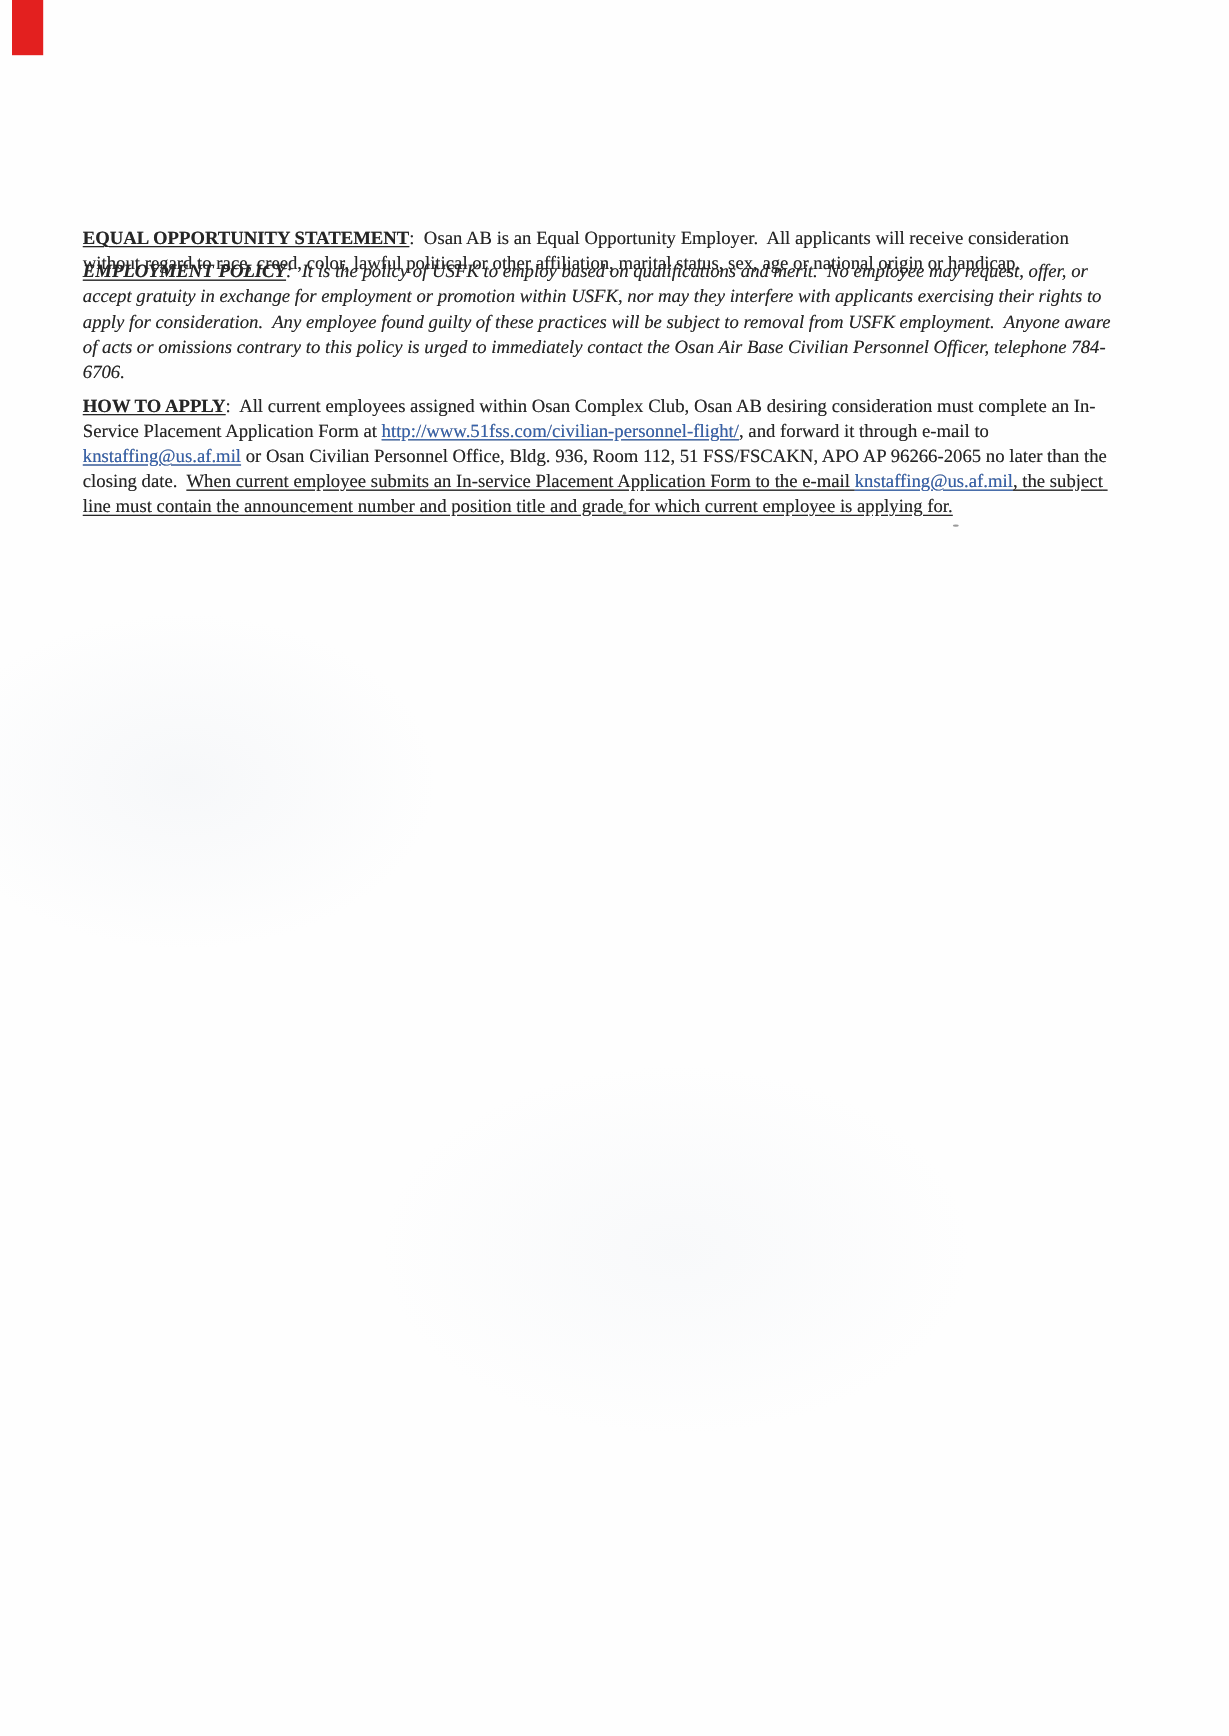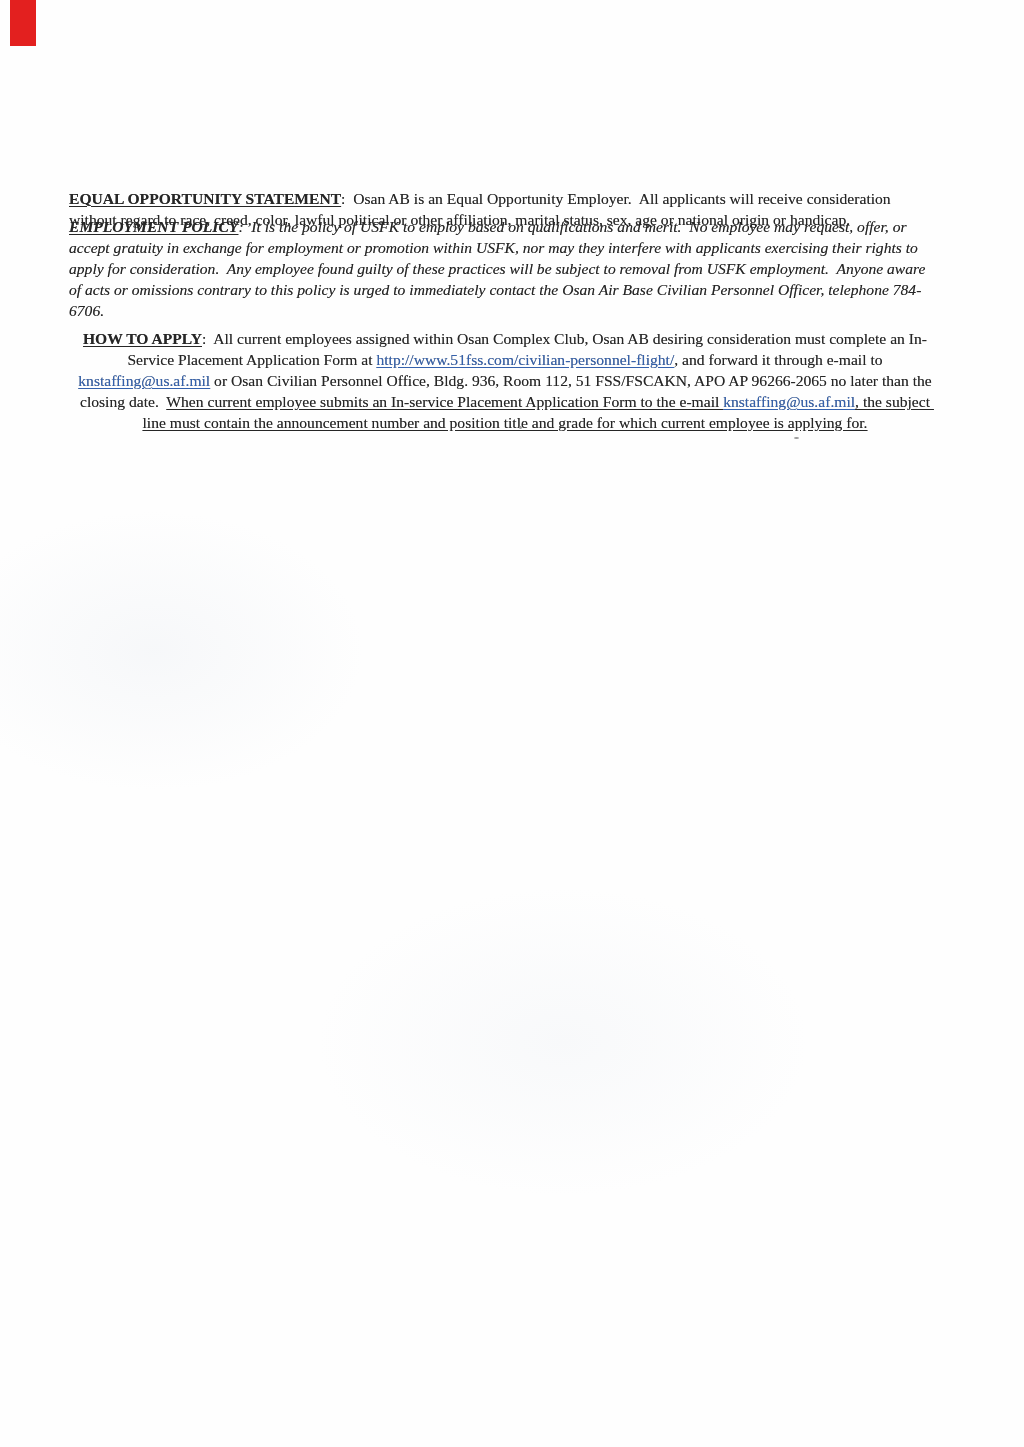--- a/index.html
+++ b/index.html
@@ -19,21 +19,21 @@
   .para {
     position: absolute;
     left: 69px;
     width: 872px;
     font-size: 15.6px;
     line-height: 21px;
     white-space: pre-wrap;
   }
   .p1 { top: 170px; margin-top: 18px; }
   .p2 { top: 216px; font-style: italic; }
-  .p3 { top: 328px; text-align: center; }
+  .p3 { top: 328px; }
   .p4 { top: 443px; }
   .hd {
     font-weight: bold;
     text-decoration: underline;
     text-underline-offset: 2px;
   }
   .lnk {
     color: #3461ad;
     text-decoration: underline;
     text-underline-offset: 2px;

